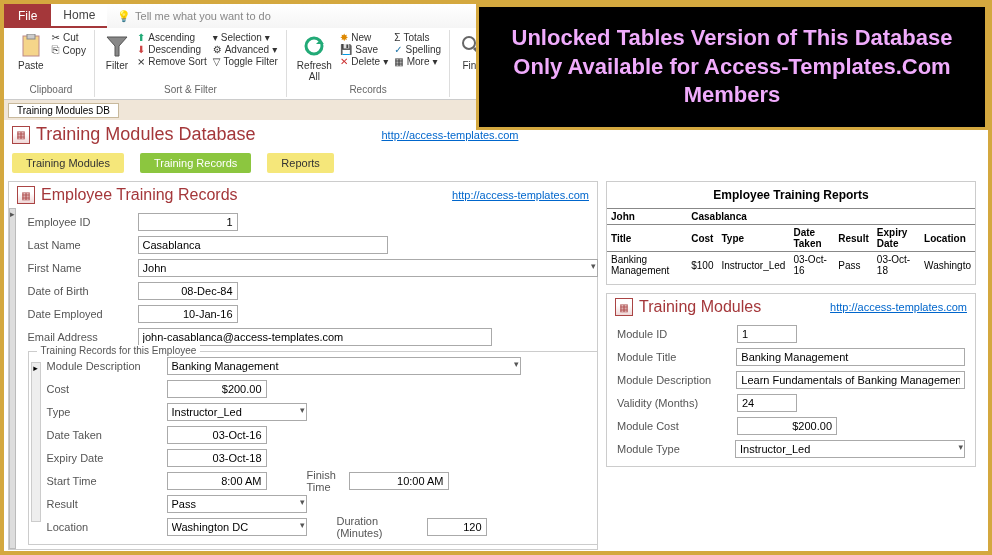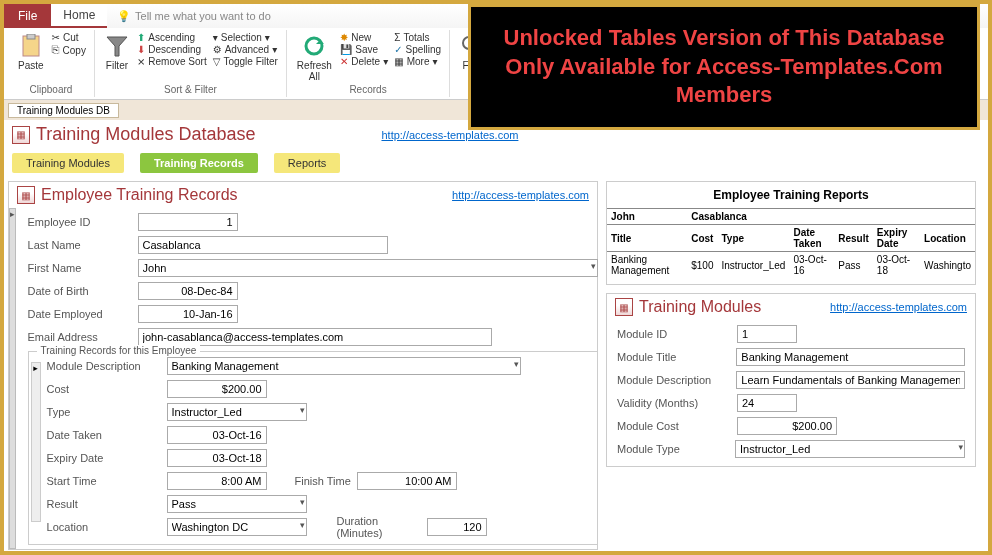--- a/index.html
+++ b/index.html
@@ -9,31 +9,31 @@
 .ribbon-tab { padding: 4px 12px; font-size: 12px; color: #444; position: relative; }
 .ribbon-tab.active { background: #fff; border-bottom: 2px solid #a4373a; }
 .ribbon-tell { color: #888; font-size: 11px; padding: 4px 10px; display: flex; align-items: center; gap: 4px; }
 .ribbon-body { background: #fff; border-bottom: 1px solid #ccc; height: 72px; display: flex; padding: 2px 4px; }
 .ribbon-group { border-right: 1px solid #ddd; padding: 2px 8px; display: flex; flex-direction: column; justify-content: space-between; }
 .ribbon-group-label { text-align: center; font-size: 10px; color: #666; }
 .ribbon-btns { display: flex; gap: 6px; align-items: flex-start; }
 .ribbon-btn-lg { display: flex; flex-direction: column; align-items: center; gap: 2px; font-size: 10px; color: #333; padding: 2px; }
 .ribbon-btn-sm { display: flex; align-items: center; gap: 3px; font-size: 10px; color: #333; white-space: nowrap; }
 .ribbon-stack { display: flex; flex-direction: column; gap: 1px; }
-.overlay-banner { position: absolute; top: 0; right: 8px; width: 512px; height: 126px; background: #000; border: 3px solid #d4a83f; color: #ef4444; font-size: 22px; font-weight: bold; display: flex; align-items: center; justify-content: center; text-align: center; line-height: 1.3; padding: 8px; z-index: 10; }
+.overlay-banner { position: absolute; top: 0; right: 0; width: 512px; height: 126px; background: #000; border: 3px solid #d4a83f; color: #f0abfc; font-size: 22px; font-weight: bold; display: flex; align-items: center; justify-content: center; text-align: center; line-height: 1.3; padding: 8px; z-index: 10; }
 .tab-strip { background: #f0e6d8; height: 20px; display: flex; align-items: center; padding-left: 4px; font-size: 11px; }
 .tab-strip-tab { background: #fff; border: 1px solid #c8b99c; padding: 1px 8px; font-size: 10px; }
 .form-header { display: flex; align-items: center; gap: 6px; padding: 4px 8px; background: #fff; }
 .form-icon { width: 18px; height: 18px; border: 1px solid #a44; background: linear-gradient(#fff 40%, #f0d8d8); display: inline-flex; align-items: center; justify-content: center; color: #a44; font-size: 10px; }
 .form-title { color: #a4373a; font-size: 18px; font-weight: normal; }
 .form-link { color: #0066cc; text-decoration: underline; font-size: 11px; margin-left: auto; }
 .nav-tabs { display: flex; gap: 16px; padding: 4px 8px; background: #fff; }
 .nav-tab { padding: 4px 14px; border-radius: 2px; font-size: 11px; color: #333; }
 .nav-tab.yellow { background: #f5e77a; }
-.nav-tab.green { background: #8cc63f; color: #fff; font-weight: bold; }
+.nav-tab.green { background: #8cc63f; color: #fff; }
 .content-row { display: flex; gap: 8px; padding: 4px; }
 .content-col-left { width: 590px; }
 .content-col-right { width: 370px; display: flex; flex-direction: column; gap: 8px; }
 .section-box { border: 1px solid #ccc; background: #fff; }
 .section-header { display: flex; align-items: center; gap: 6px; padding: 4px 8px; }
 .section-title { color: #a4373a; font-size: 16px; }
 .form-body { padding: 4px 10px; }
 .form-row { display: flex; align-items: center; margin-bottom: 3px; height: 20px; }
 .form-label { width: 110px; color: #555; font-size: 11px; }
 .form-label-sm { width: 120px; color: #555; font-size: 11px; }
@@ -285,21 +285,21 @@
                 <span class="form-label-sm">Date Taken</span>
                 <input class="form-input num w100" value="03-Oct-16" style="">
               </div>
             <div class="form-row">
                 <span class="form-label-sm">Expiry Date</span>
                 <input class="form-input num w100" value="03-Oct-18" style="">
               </div>
             <div class="form-row">
               <span class="form-label-sm">Start Time</span>
                 <input class="form-input num w100" value="8:00 AM" style="">
-              <span style="width:90px;padding-left:28px;color:#555">Finish Time</span>
+              <span style="width:82px;padding-left:40px;color:#555">Finish Time</span>
                 <input class="form-input num w100" value="10:00 AM" style="">
             </div>
             <div class="form-row">
                 <span class="form-label-sm">Result</span>
                 <span class="combo">
                   <input class="form-input w140" value="Pass" style="">
                 </span>
               </div>
             <div class="form-row">
               <span class="form-label-sm">Location</span>

